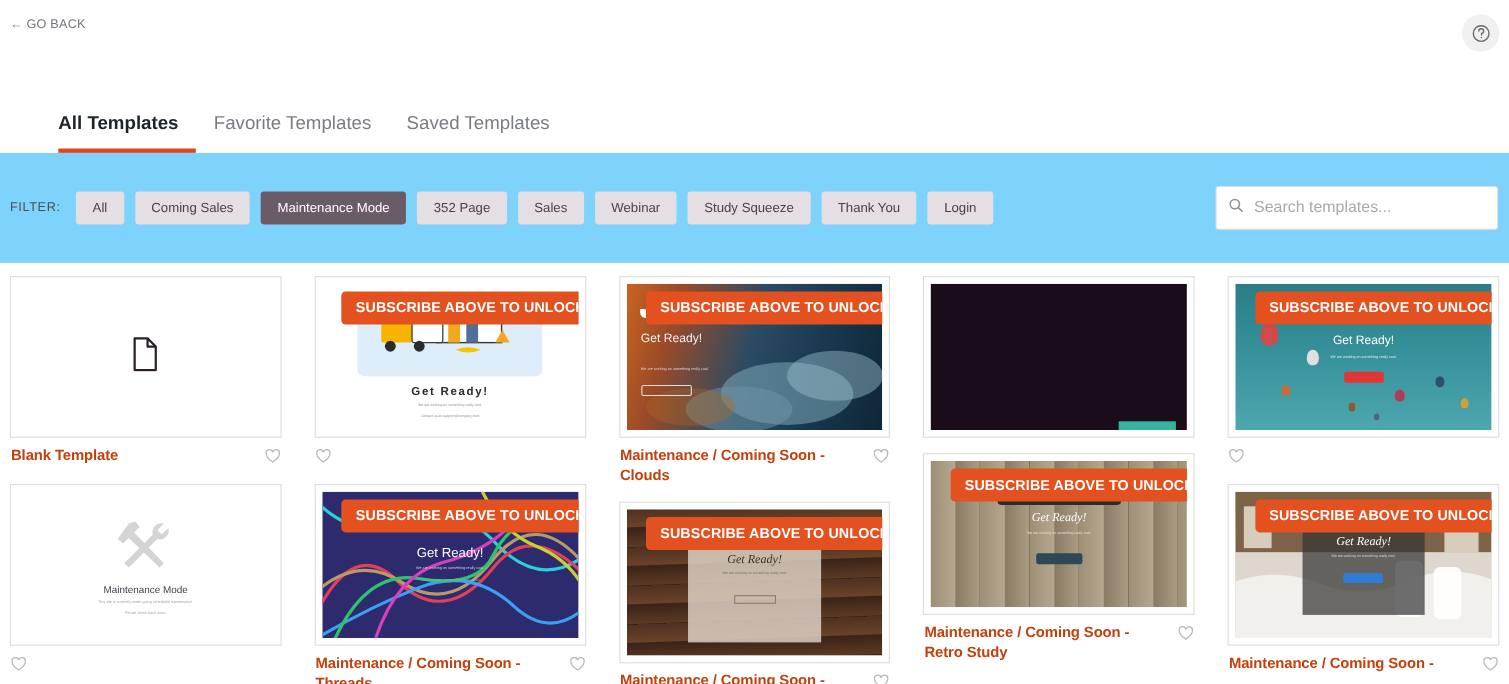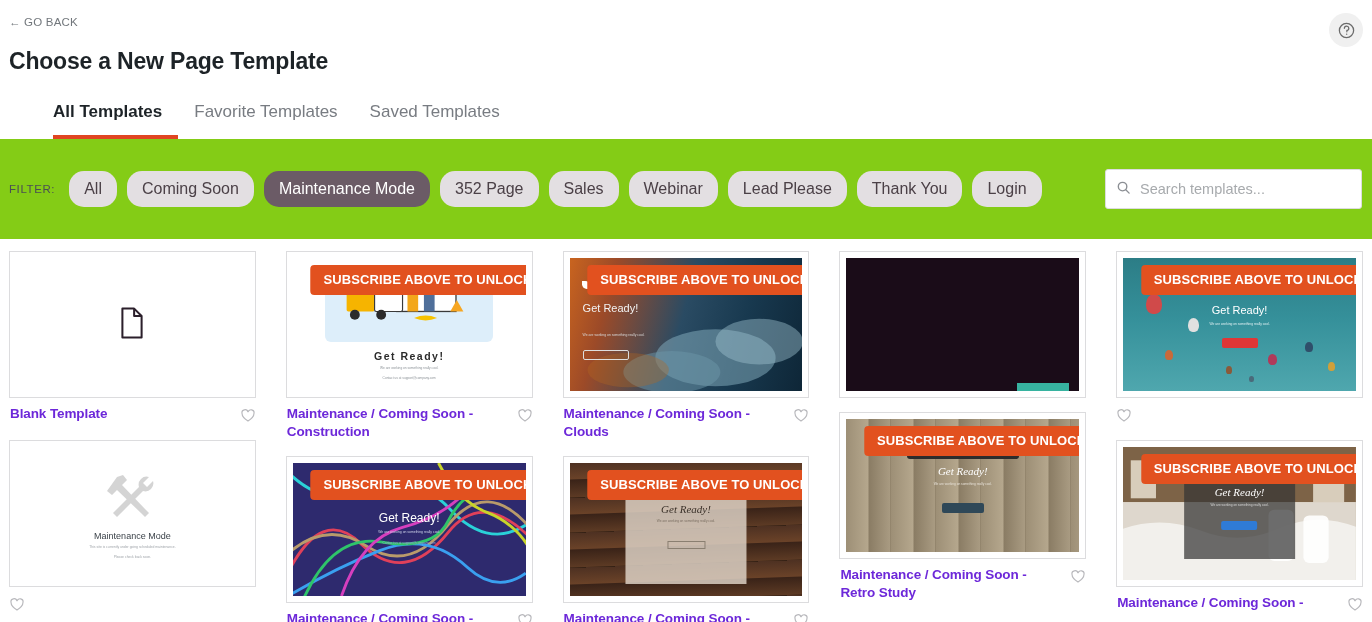--- a/index.html
+++ b/index.html
@@ -66,40 +66,40 @@
   .tab:first-child { padding-left: 0; }
   .tab.active {
     color: #1d2327;
     font-weight: 700;
     border-bottom-color: #e04522;
     margin-left: 44px;
   }
 
   
   .filter-section {
-    background: #84cc16;
+    background: #7dd3fc;
     height: 100px;
     padding: 0 9px;
     display: flex;
     align-items: center;
     position: relative;
   }
   .filter-label {
     font-size: 11.5px;
     letter-spacing: 0.6px;
     color: #4b4f54;
     margin-right: 14px;
     font-weight: 400;
   }
   .filter-pills { display: flex; gap: 10px; align-items: center; }
   .pill {
     background: #e3dfe2;
     color: #4b4047;
-    font-size: 16px;
-    border-radius: 15px;
+    font-size: 12px;
+    border-radius: 3px;
     padding: 8px 15px;
     cursor: pointer;
     white-space: nowrap;
     line-height: 1.2;
   }
   .pill.active { background: #6b5b66; color: #ffffff; }
 
   .search-wrap {
     position: absolute;
     right: 10px;
@@ -157,21 +157,21 @@
   .card-footer {
     display: flex;
     align-items: flex-start;
     justify-content: space-between;
     padding: 7px 1px 0 1px;
     gap: 8px;
   }
   .card-title {
     font-size: 13.5px;
     font-weight: 700;
-    color: #6d28d9;
+    color: #c2410c;
     line-height: 1.37;
     letter-spacing: -0.1px;
   }
   .heart {
     flex: 0 0 auto;
     margin-top: 3px;
     cursor: pointer;
   }
 
   
@@ -301,21 +301,20 @@
     border-radius: 0 60% 0 60%;
     background: currentColor;
   }
   .seed .p { font-weight: 400; }
 </style>
 </head>
 <body>
 
 <div class="header">
   <div class="go-back">← GO BACK</div>
-  <h1 class="page-title">Choose a New Page Template</h1>
 
   <div class="help-btn">
     <span>
       <svg width="19" height="19" viewBox="0 0 24 24" fill="none" stroke="#6b6b6b" stroke-width="1.6">
         <circle cx="12" cy="12" r="9"></circle>
         <path d="M9.3 9.2a2.8 2.8 0 1 1 3.2 2.8v1.6" stroke-linecap="round"></path>
         <circle cx="12.2" cy="16.6" r="0.9" fill="#6b6b6b" stroke="none"></circle>
       </svg>
     </span>
   </div>
@@ -324,26 +323,26 @@
     <div class="tab active">All Templates</div>
     <div class="tab">Favorite Templates</div>
     <div class="tab">Saved Templates</div>
   </div>
 </div>
 
 <div class="filter-section">
   <div class="filter-label">FILTER:</div>
   <div class="filter-pills">
     <div class="pill">All</div>
-    <div class="pill">Coming Soon</div>
+    <div class="pill">Coming Sales</div>
     <div class="pill active">Maintenance Mode</div>
     <div class="pill">352 Page</div>
     <div class="pill">Sales</div>
     <div class="pill">Webinar</div>
-    <div class="pill">Lead Please</div>
+    <div class="pill">Study Squeeze</div>
     <div class="pill">Thank You</div>
     <div class="pill">Login</div>
   </div>
 
   <div class="search-wrap">
     <span>
       <svg width="15" height="15" viewBox="0 0 24 24" fill="none" stroke="#8c8f94" stroke-width="2.2">
         <circle cx="10.5" cy="10.5" r="6.8"></circle>
         <line x1="15.6" y1="15.6" x2="21" y2="21" stroke-linecap="round"></line>
       </svg>
@@ -427,21 +426,20 @@
               <path d="M96 56 q14 -6 28 0 q-14 6 -28 0" fill="#f6c200"></path>
             </svg>
             <div class="gr gr1">Get  Ready!</div>
             <div class="gr gr2">We are working on something really cool.</div>
             <div class="gr gr3">Contact us at support@company.com</div>
           </div>
           <div class="badge">SUBSCRIBE ABOVE TO UNLOCK</div>
         </div>
       </div>
       <div class="card-footer">
-        <div class="card-title">Maintenance / Coming Soon - Construction</div>
         <span class="heart">
           <svg width="14" height="13" viewBox="0 0 24 22" fill="none" stroke="#b9b9bd" stroke-width="2">
             <path d="M12 20.5S1.8 14.2 1.8 7.6A5.1 5.1 0 0 1 12 5.2 5.1 5.1 0 0 1 22.2 7.6C22.2 14.2 12 20.5 12 20.5z"></path>
           </svg>
         </span>
       </div>
     </div>
 
     
     <div class="card">

